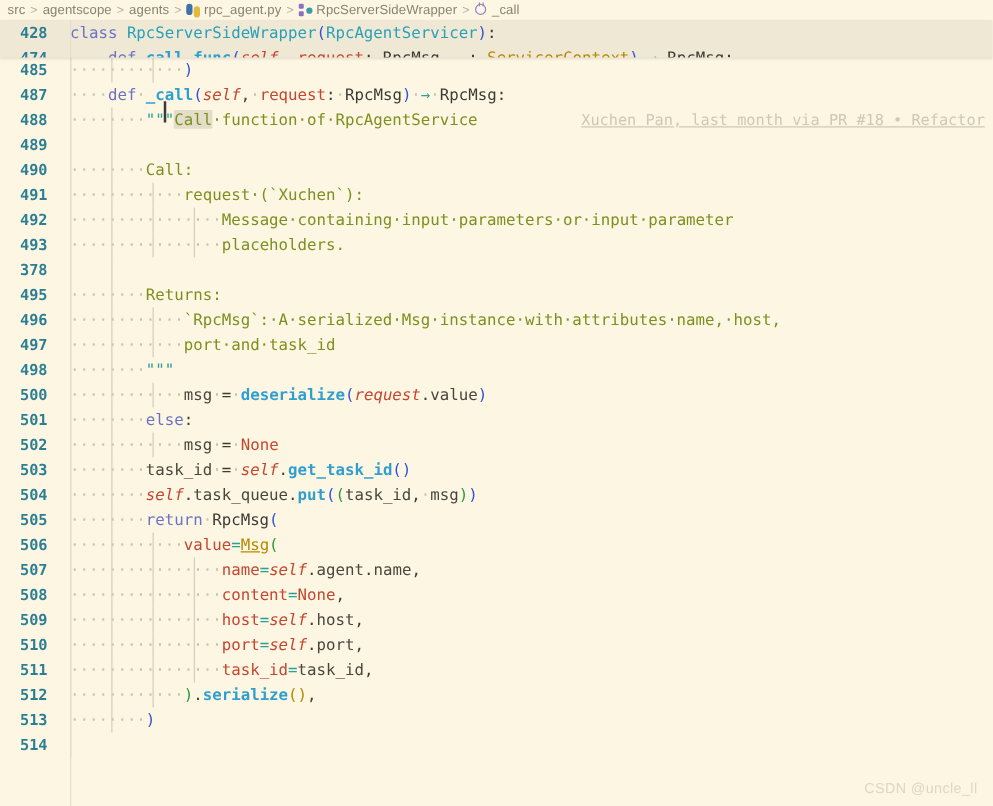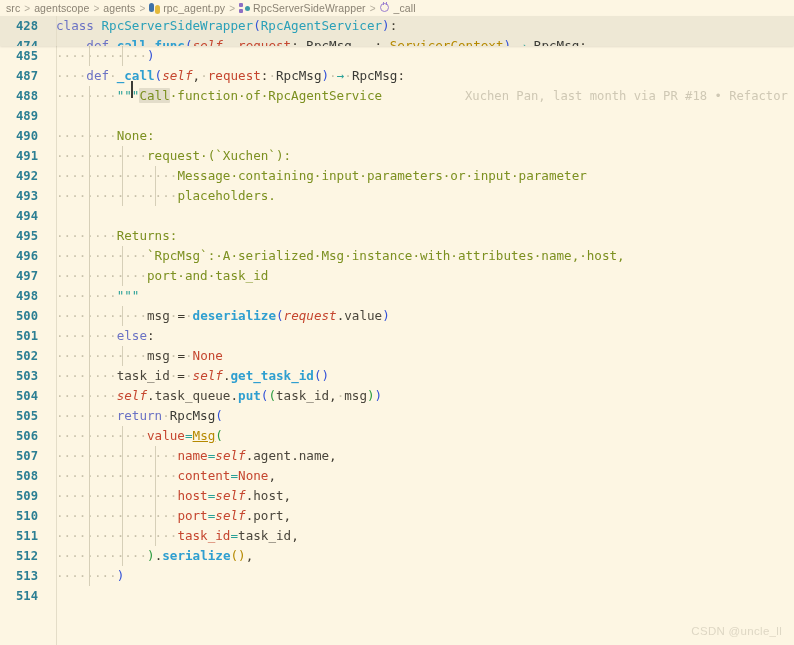--- a/index.html
+++ b/index.html
@@ -102,20 +102,21 @@
     content:"";position:absolute;left:-0.5px;top:1px;width:1.5px;height:17px;
     background:#3b3b36;
   }
 
   
   .blame{
     position:absolute;left:418px;top:0;height:20px;line-height:20px;
     color:#cfc8b4;font-size:12.2px;white-space:pre;
     font-family:"DejaVu Sans Mono","Liberation Mono",monospace;
     pointer-events:none;
+    text-decoration:underline;
   }
 
   
   .watermark{
     position:absolute;right:12px;bottom:8px;
     color:#ded7c4;font-size:11.5px;letter-spacing:.3px;
     font-family:"Liberation Sans","DejaVu Sans",sans-serif;
     user-select:none;pointer-events:none;
   }
 </style>
@@ -196,40 +197,40 @@
       <span class="txt"><span class="guide" style="left:9px"></span><span class="guide" style="left:42px"></span><span class="ws">····</span><span class="ws">····</span><span class="t-q">"""</span><span class="t-str sel">Call</span><span class="t-str">·function·of·RpcAgentService</span><span class="blame">Xuchen Pan, last month via PR #18 • Refactor</span></span>
     </div>
 
     <div class="row">
       <span class="ln">489</span>
       <span class="txt"><span class="guide" style="left:9px"></span><span class="guide" style="left:42px"></span></span>
     </div>
 
     <div class="row">
       <span class="ln">490</span>
-      <span class="txt"><span class="guide" style="left:9px"></span><span class="guide" style="left:42px"></span><span class="ws">····</span><span class="ws">····</span><span class="t-str">None:</span></span>
+      <span class="txt"><span class="guide" style="left:9px"></span><span class="guide" style="left:42px"></span><span class="ws">····</span><span class="ws">····</span><span class="t-str">Call:</span></span>
     </div>
 
     <div class="row">
       <span class="ln">491</span>
       <span class="txt"><span class="guide" style="left:9px"></span><span class="guide" style="left:42px"></span><span class="guide" style="left:75px"></span><span class="ws">····</span><span class="ws">····</span><span class="ws">····</span><span class="t-str">request·(`Xuchen`):</span></span>
     </div>
 
     <div class="row">
       <span class="ln">492</span>
       <span class="txt"><span class="guide" style="left:9px"></span><span class="guide" style="left:42px"></span><span class="guide" style="left:75px"></span><span class="guide" style="left:108px"></span><span class="ws">····</span><span class="ws">····</span><span class="ws">····</span><span class="ws">····</span><span class="t-str">Message·containing·input·parameters·or·input·parameter</span></span>
     </div>
 
     <div class="row">
       <span class="ln">493</span>
       <span class="txt"><span class="guide" style="left:9px"></span><span class="guide" style="left:42px"></span><span class="guide" style="left:75px"></span><span class="guide" style="left:108px"></span><span class="ws">····</span><span class="ws">····</span><span class="ws">····</span><span class="ws">····</span><span class="t-str">placeholders.</span></span>
     </div>
 
     <div class="row">
-      <span class="ln">494</span>
+      <span class="ln">378</span>
       <span class="txt"><span class="guide" style="left:9px"></span><span class="guide" style="left:42px"></span></span>
     </div>
 
     <div class="row">
       <span class="ln">495</span>
       <span class="txt"><span class="guide" style="left:9px"></span><span class="guide" style="left:42px"></span><span class="ws">····</span><span class="ws">····</span><span class="t-str">Returns:</span></span>
     </div>
 
     <div class="row">
       <span class="ln">496</span>

